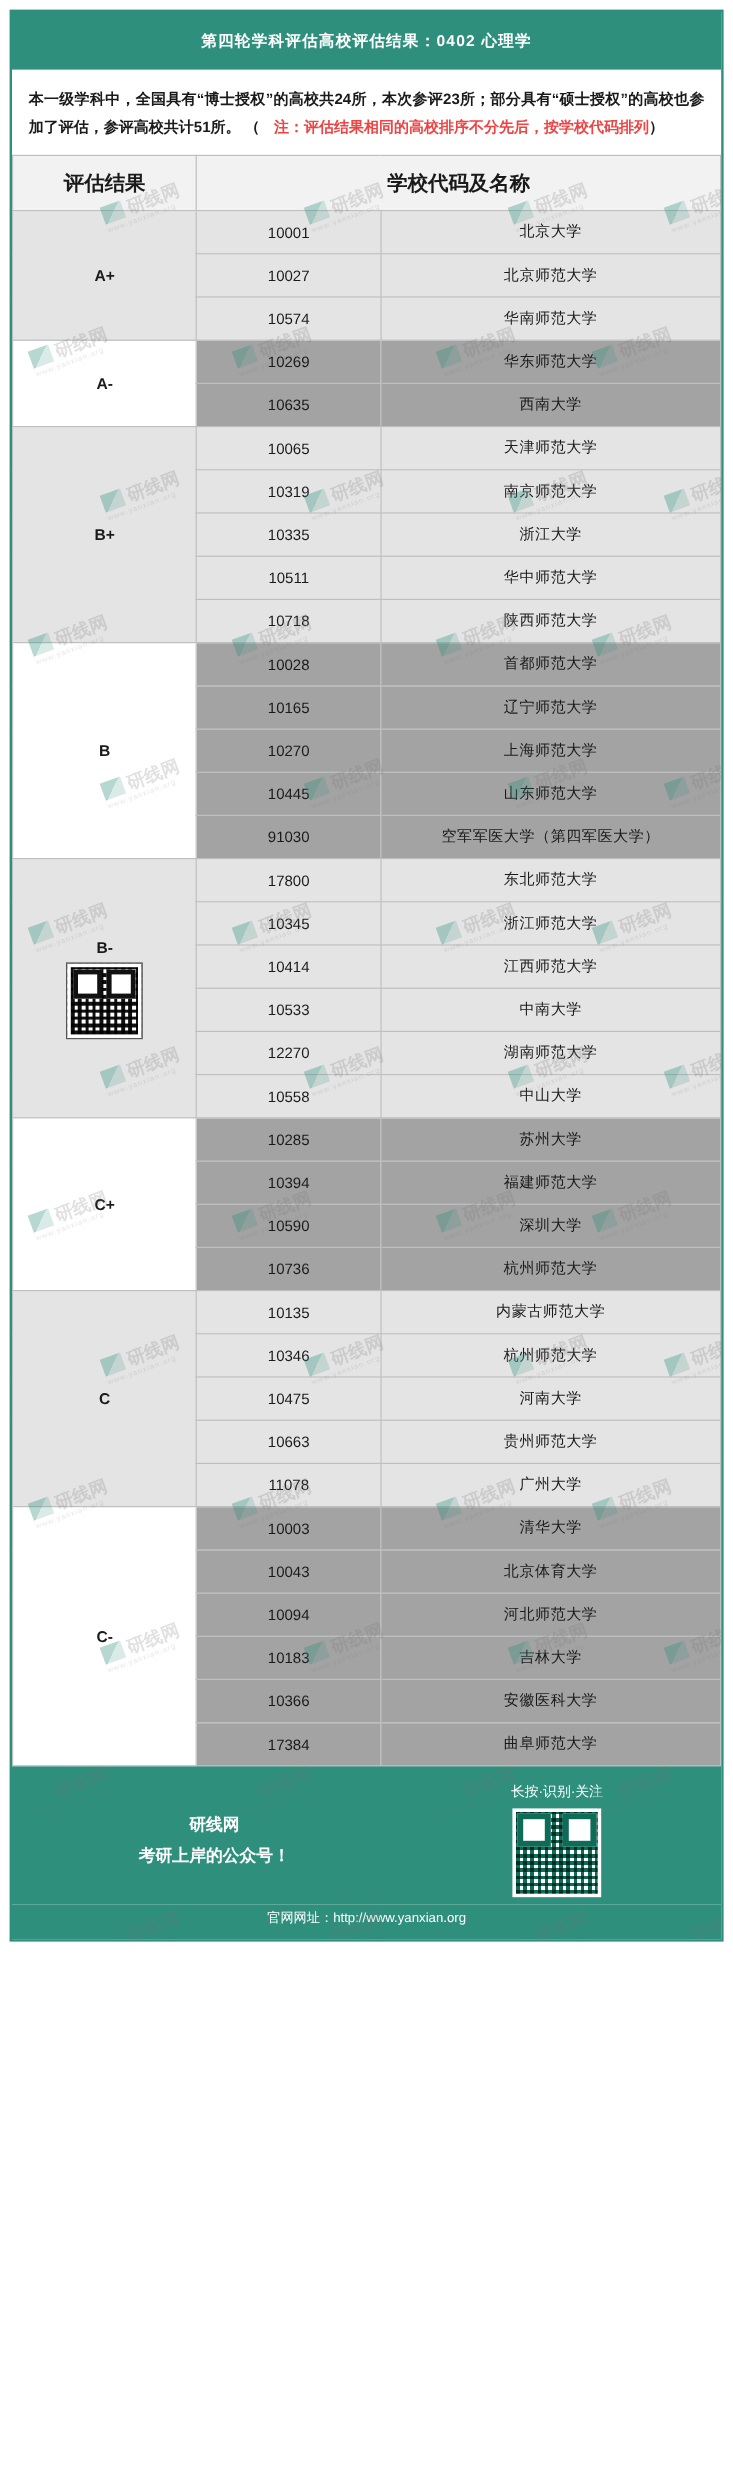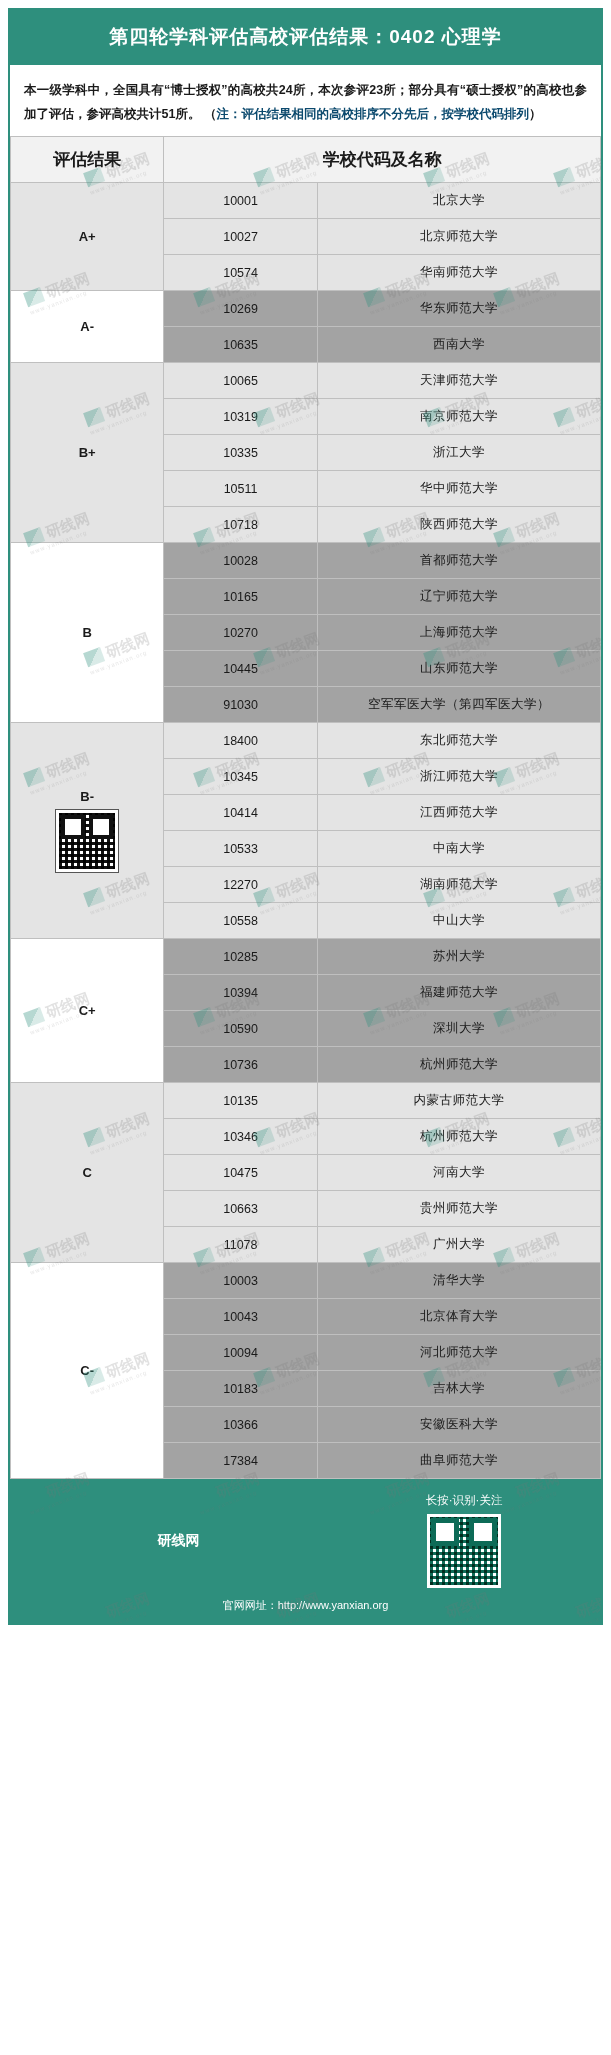--- a/index.html
+++ b/index.html
@@ -23,37 +23,38 @@
     border: 2px solid #2e8f7d;
     background: #ffffff;
     position: relative;
     overflow: hidden;
   }
   
   .header {
     background: #2e8f7d;
     color: #ffffff;
     text-align: center;
-    font-size: 19px;
+    font-size: 13px;
     font-weight: bold;
     letter-spacing: 1px;
     padding: 16px 6px 16px 6px;
     line-height: 1.2;
   }
   
   .intro {
     font-size: 12.5px;
     line-height: 1.9;
     color: #1a1a1a;
     padding: 14px 14px 10px 14px;
     font-weight: bold;
     text-align: justify;
   }
   .intro .red {
-    color: #0c4a6e;
+    color: #ef4444;
+    margin-left: 12px;
   }
   
   table.rank {
     width: 100%;
     border-collapse: collapse;
     table-layout: fixed;
     font-size: 12.5px;
   }
   table.rank th, table.rank td {
     border: 1px solid #bfbfbf;
@@ -287,21 +288,21 @@
           </tr>
           <tr class="band-plain">
             <td class="code">91030</td>
             <td class="name">空军军医大学（第四军医大学）</td>
           </tr>
           <tr class="band-shaded">
             <td class="grade shaded" rowspan="6">
               <div>B-</div>
               <div class="cell-qr"></div>
             </td>
-            <td class="code">18400</td>
+            <td class="code">17800</td>
             <td class="name">东北师范大学</td>
           </tr>
           <tr class="band-shaded">
             <td class="code">10345</td>
             <td class="name">浙江师范大学</td>
           </tr>
           <tr class="band-shaded">
             <td class="code">10414</td>
             <td class="name">江西师范大学</td>
           </tr>
@@ -379,20 +380,21 @@
           <tr class="band-plain">
             <td class="code">17384</td>
             <td class="name">曲阜师范大学</td>
           </tr>
         </tbody>
     </table>
 
     <div class="footer">
       <div class="footer-left">
         <div>研线网</div>
+        <div>考研上岸的公众号！</div>
       </div>
       <div class="footer-right">
         <div>长按·识别·关注</div>
         <div class="footer-qr">
           <div class="footer-qr-inner"></div>
         </div>
       </div>
     </div>
     <div class="footer-bottom">官网网址：http://www.yanxian.org</div>
 

